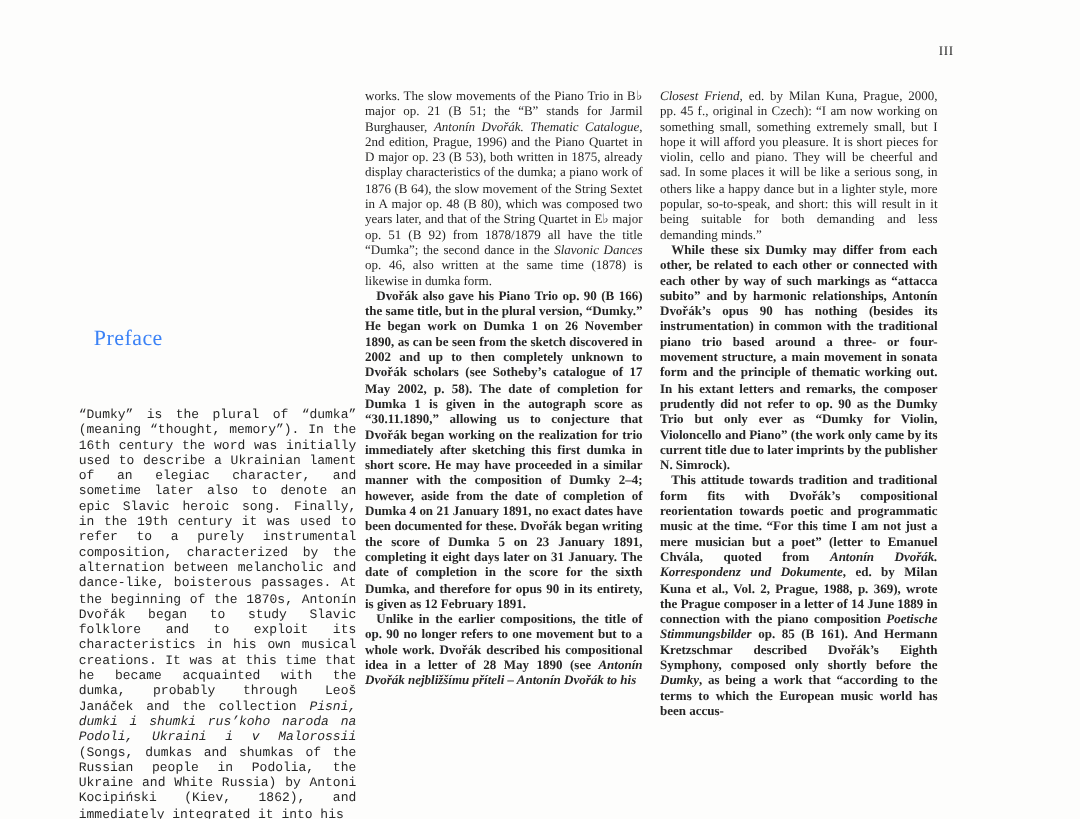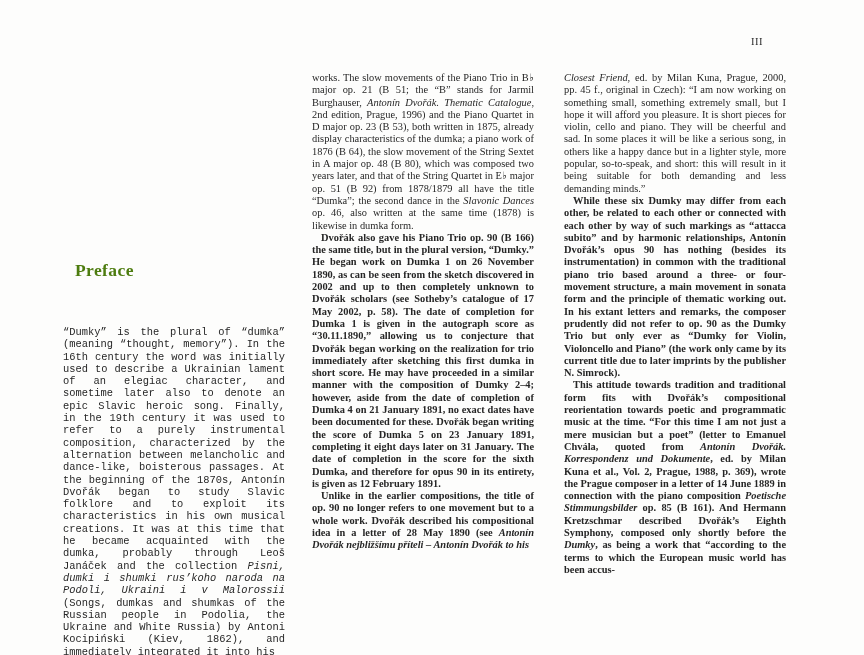--- a/index.html
+++ b/index.html
@@ -27,35 +27,35 @@
     font-size: 10.5px;
     letter-spacing: 0.5px;
     color: #2a2a2a;
   }
   .heading {
     position: absolute;
     left: 75px;
     top: 260px;
     font-size: 17.5px;
     letter-spacing: 0.4px;
-    color: #4d7c0f;
-    font-weight: bold;
+    color: #3b82f6;
+    font-weight: normal;
   }
   .col {
     position: absolute;
     width: 222px;
     font-size: 10.4px;
     line-height: 12.3px;
     text-align: justify;
     hyphens: auto;
     -webkit-hyphens: auto;
   }
   .col-left  { left: 63px;  top: 326px; font-family: Liberation Mono, monospace; }
-  .col-mid   { left: 312px; top: 72px;  }
-  .col-right { left: 564px; top: 72px;  }
+  .col-mid   { left: 292px; top: 72px;  }
+  .col-right { left: 528px; top: 72px;  }
   .col p { margin: 0; }
   .col p.indent { text-indent: 9px; font-weight: bold; }
   .col i { font-style: italic; }
 </style>
 </head>
 <body>
 
 <div class="page">
   <div class="pagenum">III</div>
   <div class="heading">Preface</div>

